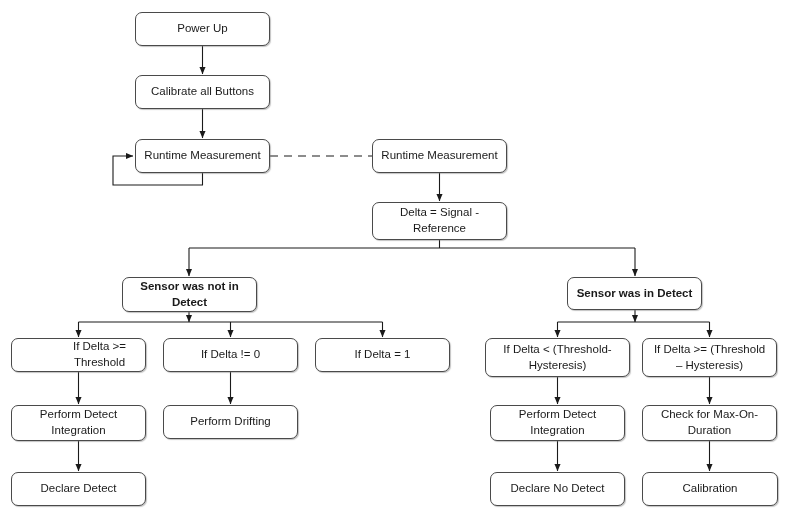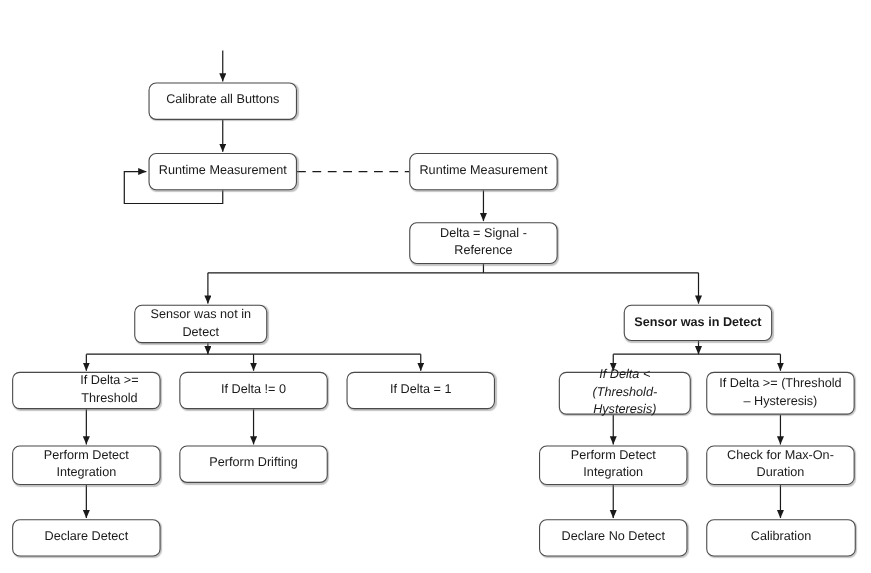--- a/index.html
+++ b/index.html
@@ -87,60 +87,63 @@
       <line x1="230.5" y1="372" x2="230.5" y2="404" marker-end="url(#ah)"></line>
       <line x1="557.5" y1="377" x2="557.5" y2="404" marker-end="url(#ah)"></line>
       <line x1="709.5" y1="377" x2="709.5" y2="404" marker-end="url(#ah)"></line>
 
       <line x1="78.5" y1="441" x2="78.5" y2="471" marker-end="url(#ah)"></line>
       <line x1="557.5" y1="441" x2="557.5" y2="471" marker-end="url(#ah)"></line>
       <line x1="709.5" y1="441" x2="709.5" y2="471" marker-end="url(#ah)"></line>
     </g>
   </svg>
 
+  <div class="node" style="left:135px;top:12px;width:135px;height:34px;">
+    <span>Power Up</span>
+  </div>
 
   <div class="node" style="left:135px;top:75px;width:135px;height:34px;">
     <span>Calibrate all Buttons</span>
   </div>
 
   <div class="node" style="left:135px;top:139px;width:135px;height:34px;">
     <span>Runtime Measurement</span>
   </div>
 
   <div class="node" style="left:372px;top:139px;width:135px;height:34px;">
     <span>Runtime Measurement</span>
   </div>
 
   <div class="node" style="left:372px;top:202px;width:135px;height:38px;">
     <span>Delta = Signal -
 Reference</span>
   </div>
 
-  <div class="node" style="left:122px;top:277px;width:121px;height:35px;">
+  <div class="node" style="left:122px;top:277px;width:135px;height:35px;font-weight:bold;">
     <span>Sensor was not in
 Detect</span>
   </div>
 
   <div class="node" style="left:567px;top:277px;width:135px;height:33px;font-weight:bold;">
     <span>Sensor was in Detect</span>
   </div>
 
   <div class="node" style="left:11px;top:338px;width:135px;height:34px;padding-left:47px;">
     <span>If Delta &gt;= Threshold</span>
   </div>
 
   <div class="node" style="left:163px;top:338px;width:135px;height:34px;text-align:center;">
     <span>If Delta != 0</span>
   </div>
 
   <div class="node" style="left:315px;top:338px;width:135px;height:34px;">
     <span>If Delta = 1</span>
   </div>
 
-  <div class="node" style="left:508px;top:338px;width:120px;height:39px;font-style:italic;">
+  <div class="node" style="left:485px;top:338px;width:145px;height:39px;">
     <span>If Delta &lt; (Threshold-
 Hysteresis)</span>
   </div>
 
   <div class="node" style="left:642px;top:338px;width:135px;height:39px;">
     <span>If Delta &gt;= (Threshold
 – Hysteresis)</span>
   </div>
 
   <div class="node" style="left:11px;top:405px;width:135px;height:36px;">

